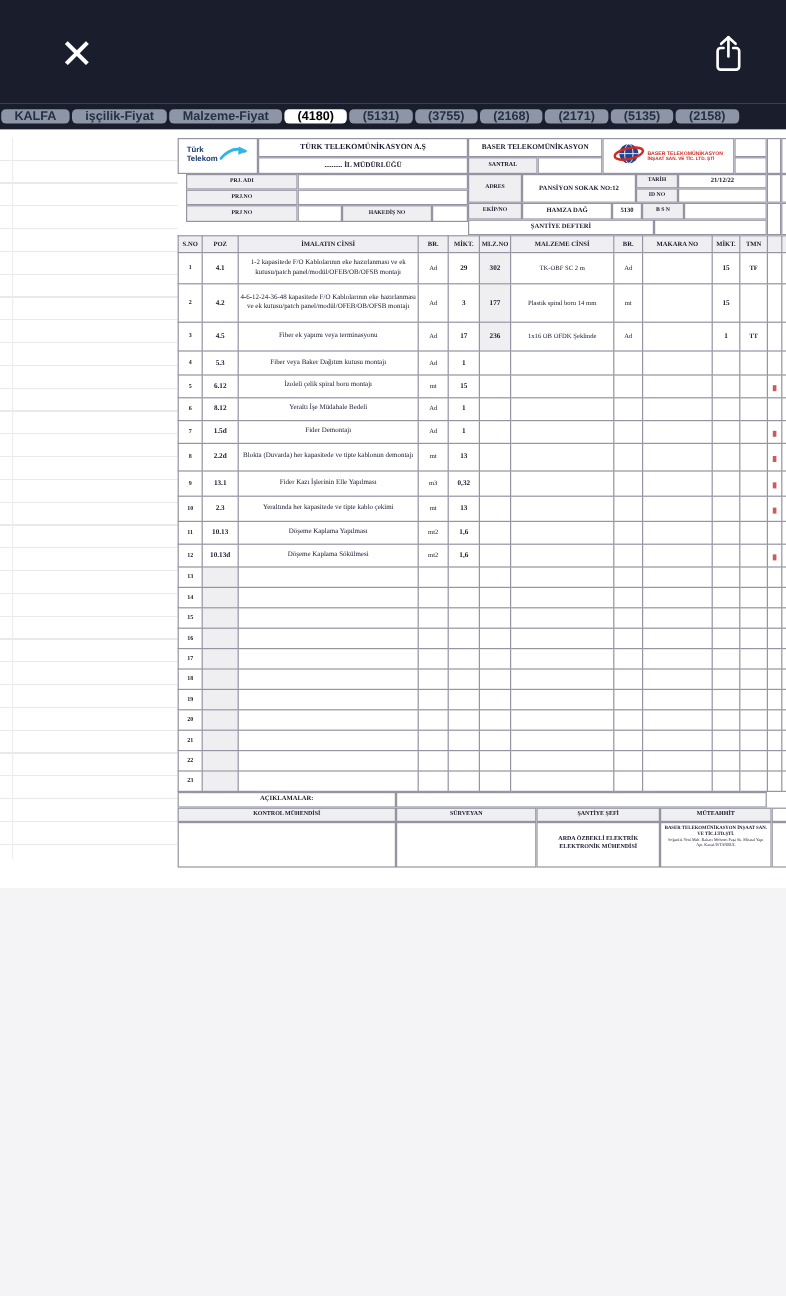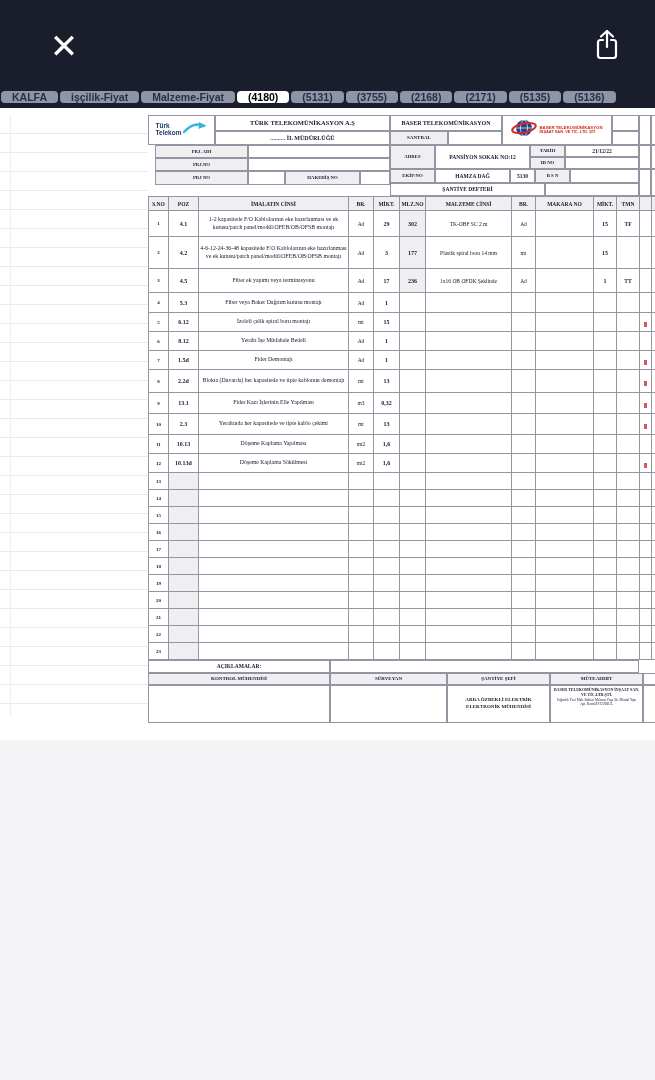--- a/index.html
+++ b/index.html
@@ -132,21 +132,21 @@
   <nav class="tabstrip" id="tabstrip">
       <button class="tab">KALFA</button>
       <button class="tab">işçilik-Fiyat</button>
       <button class="tab">Malzeme-Fiyat</button>
       <button class="tab active">(4180)</button>
       <button class="tab">(5131)</button>
       <button class="tab">(3755)</button>
       <button class="tab">(2168)</button>
       <button class="tab">(2171)</button>
       <button class="tab">(5135)</button>
-      <button class="tab">(5136)</button>
+      <button class="tab">(2158)</button>
     </nav>
 
   <div class="sheet">
     <div class="margin-grid"></div>
 
     <div class="doc">
 
       <div class="hdr">
 
         <div class="cell" style="left:0;top:0;width:67px;height:30px;">

